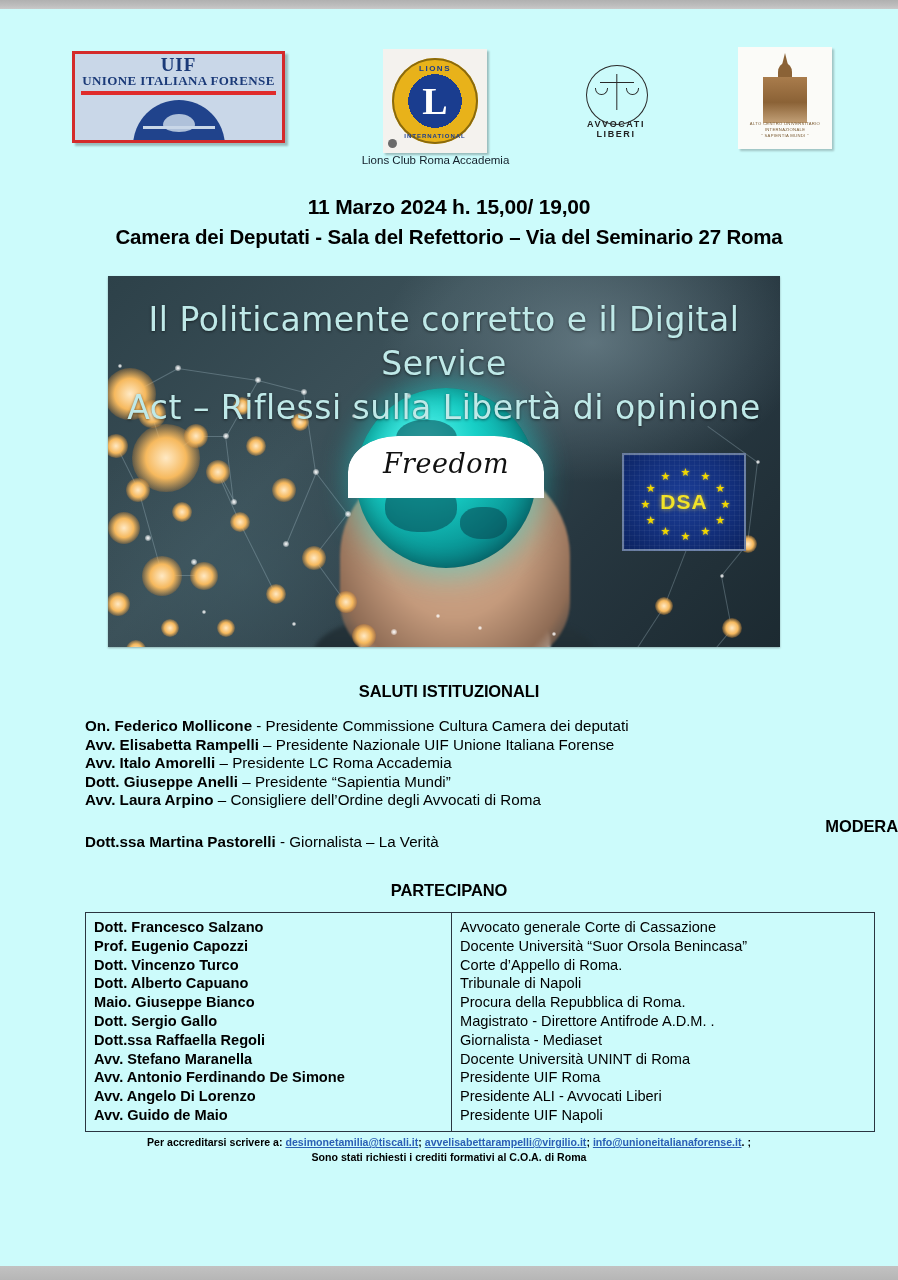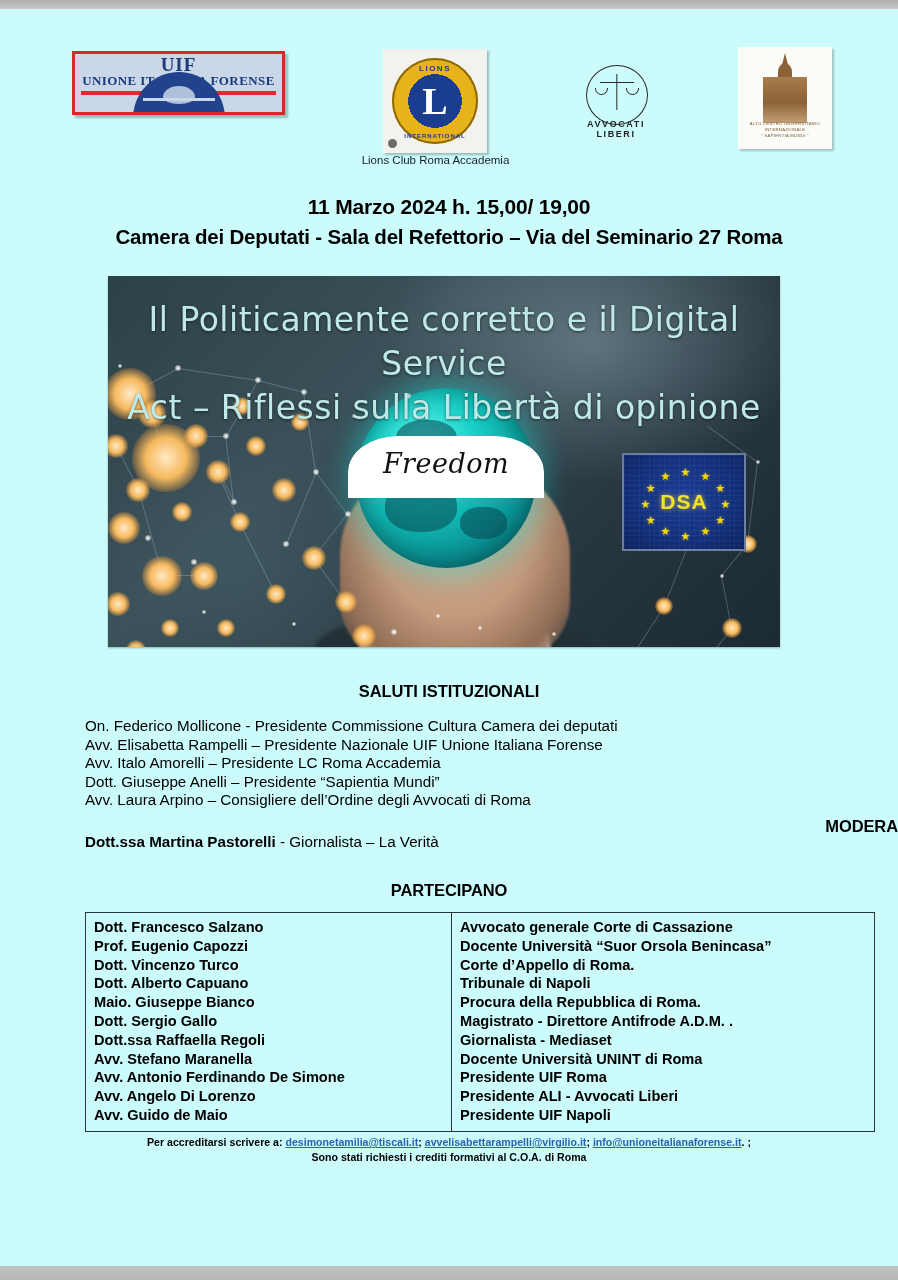--- a/index.html
+++ b/index.html
@@ -46,21 +46,21 @@
   
   .logo-strip {
     position: absolute;
     left: 0; top: 28px;
     width: 898px;
     height: 130px;
   }
   .logo-uif {
     position: absolute;
     left: 72px; top: 14px;
-    width: 213px; height: 64px;
+    width: 213px; height: 92px;
     background: #c9d7e8;
     border: 3px solid #d42a2a;
     box-shadow: 3px 3px 2px rgba(0,0,0,0.25);
     box-sizing: border-box;
     overflow: hidden;
   }
   .uif-top {
     text-align: center;
     color: #1b3a78;
     font-weight: bold;
@@ -450,21 +450,21 @@
     position: absolute;
     left: 85px; top: 708px;
     width: 760px;
   }
   .speaker-row {
     font-size: 15.2px;
     line-height: 18.6px;
     color: #000;
     white-space: nowrap;
   }
-  .speaker-row .nm { font-weight: normal; }
+  .speaker-row .nm { font-weight: bold; }
   .speaker-row .rl { font-weight: normal; }
 
   .moderator-row {
     position: absolute;
     left: 85px; top: 824px;
     font-size: 15.2px;
     line-height: 18.6px;
     color: #000;
   }
   .moderator-row .nm { font-weight: bold; }
@@ -488,21 +488,21 @@
     line-height: 18.8px;
     color: #000;
     padding: 0 0 0 8px;
     vertical-align: top;
   }
   .part-table td.c1 {
     width: 357px;
     font-weight: bold;
     border-right: 1.3px solid #2a3540;
   }
-  .part-table td.c2 { font-weight: bold; }
+  .part-table td.c2 { font-weight: normal; }
   .part-table tr:first-child td { padding-top: 5px; }
   .part-table tr:last-child td { padding-bottom: 6px; }
 
   
   .footer {
     position: absolute;
     left: 0; top: 1126px;
     width: 898px;
     text-align: center;
     font-size: 10.6px;

